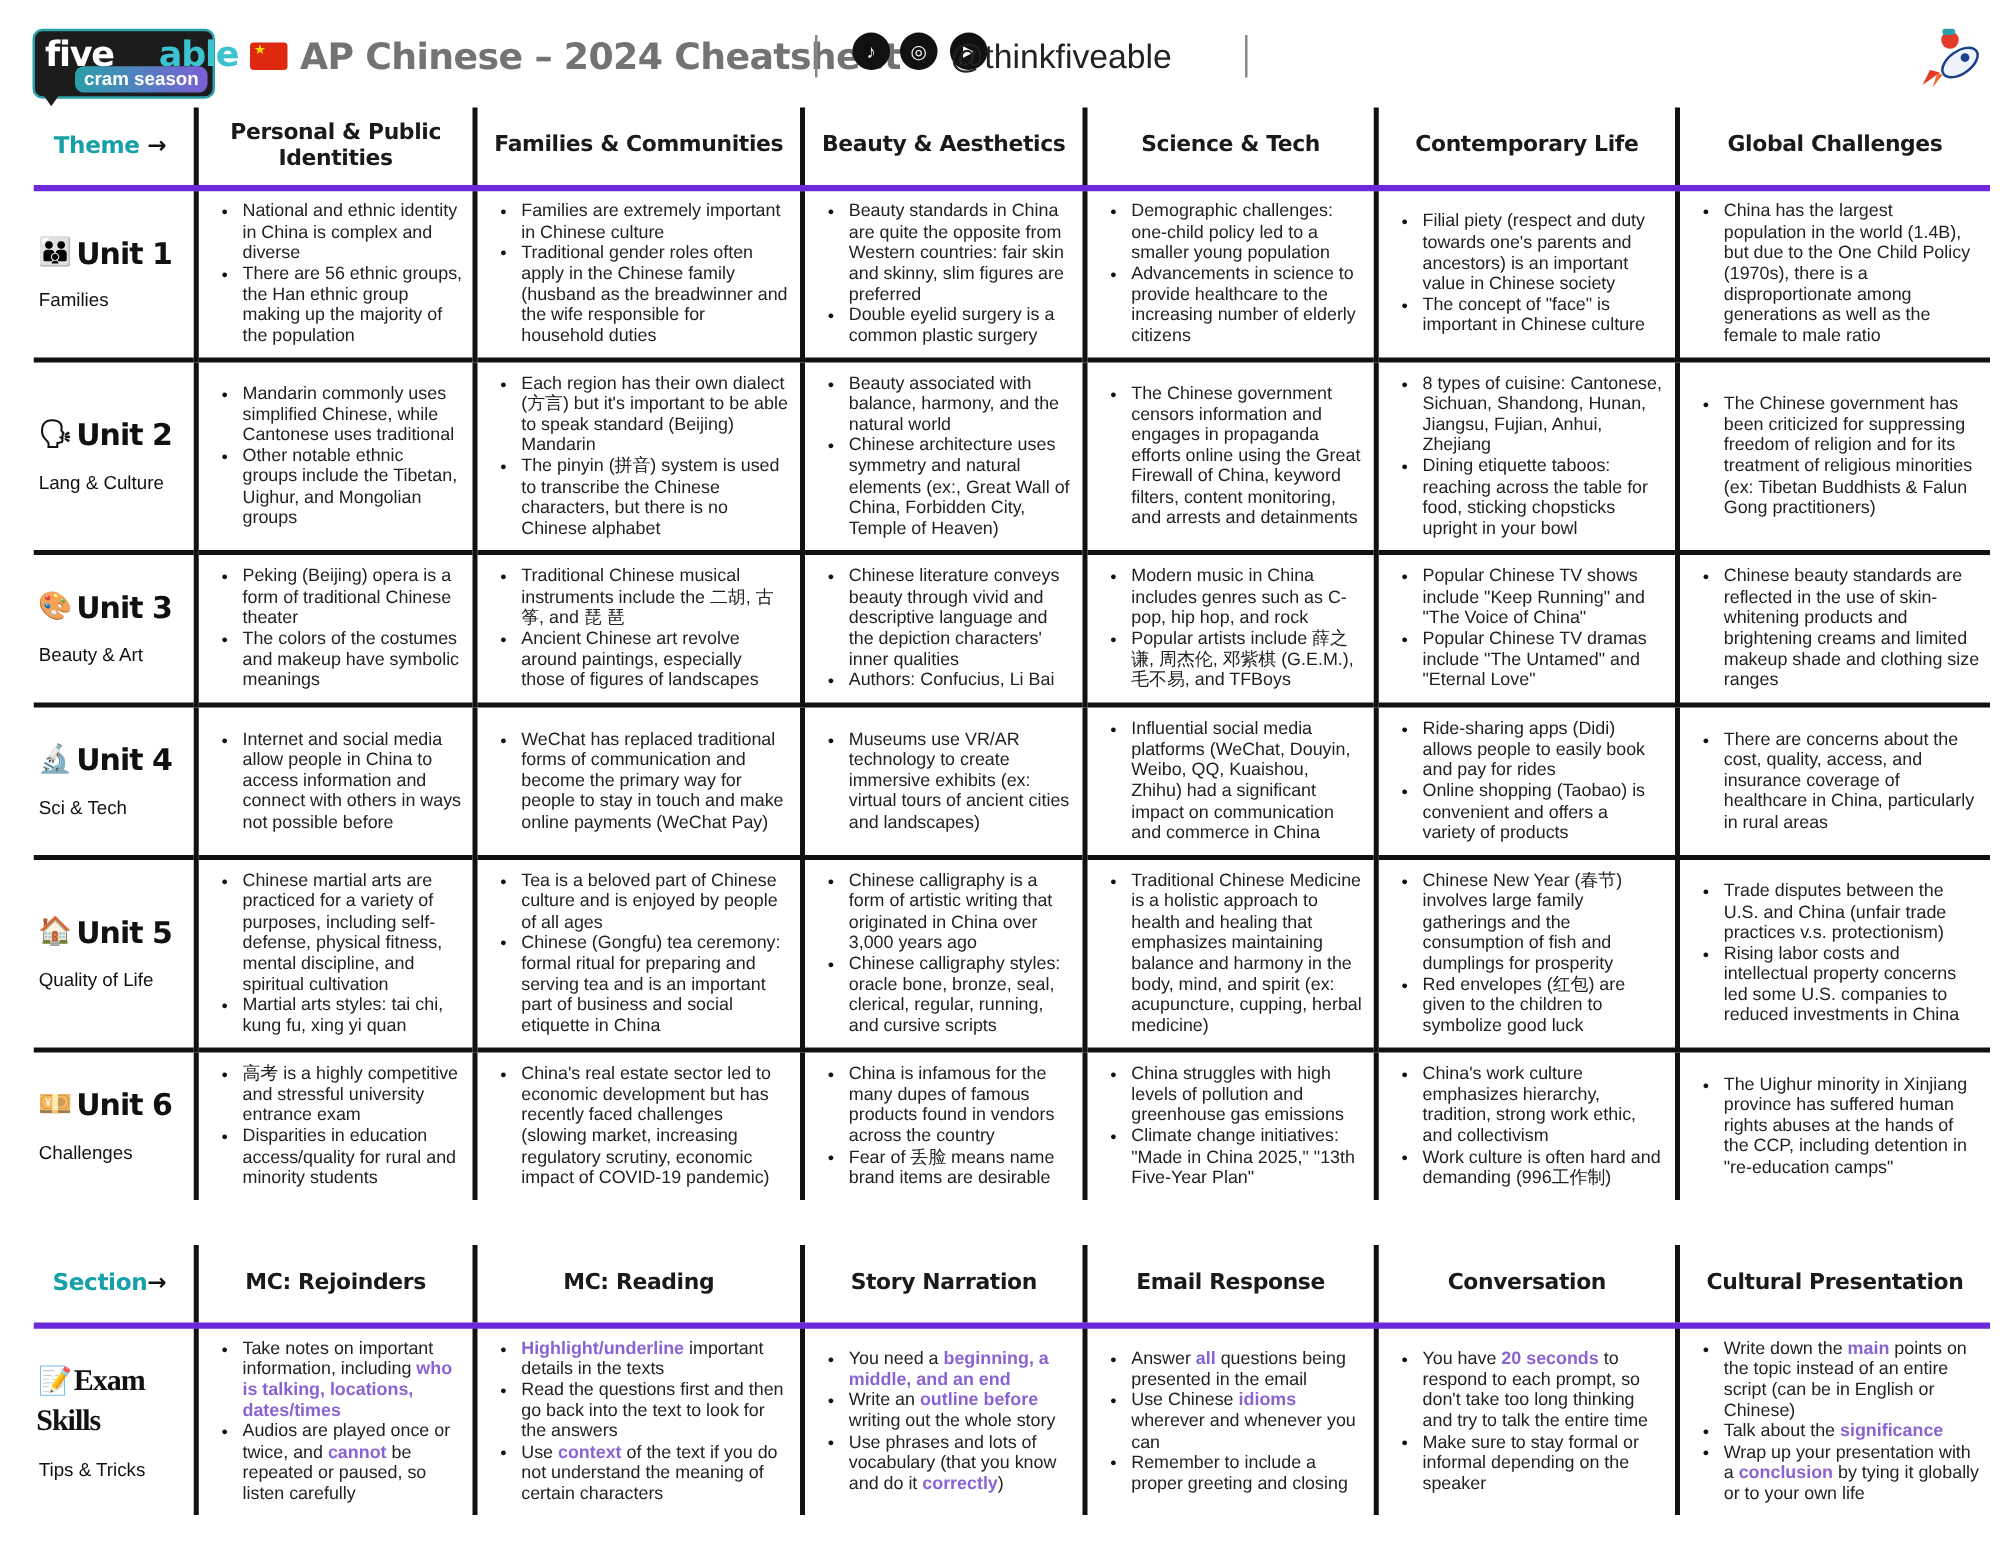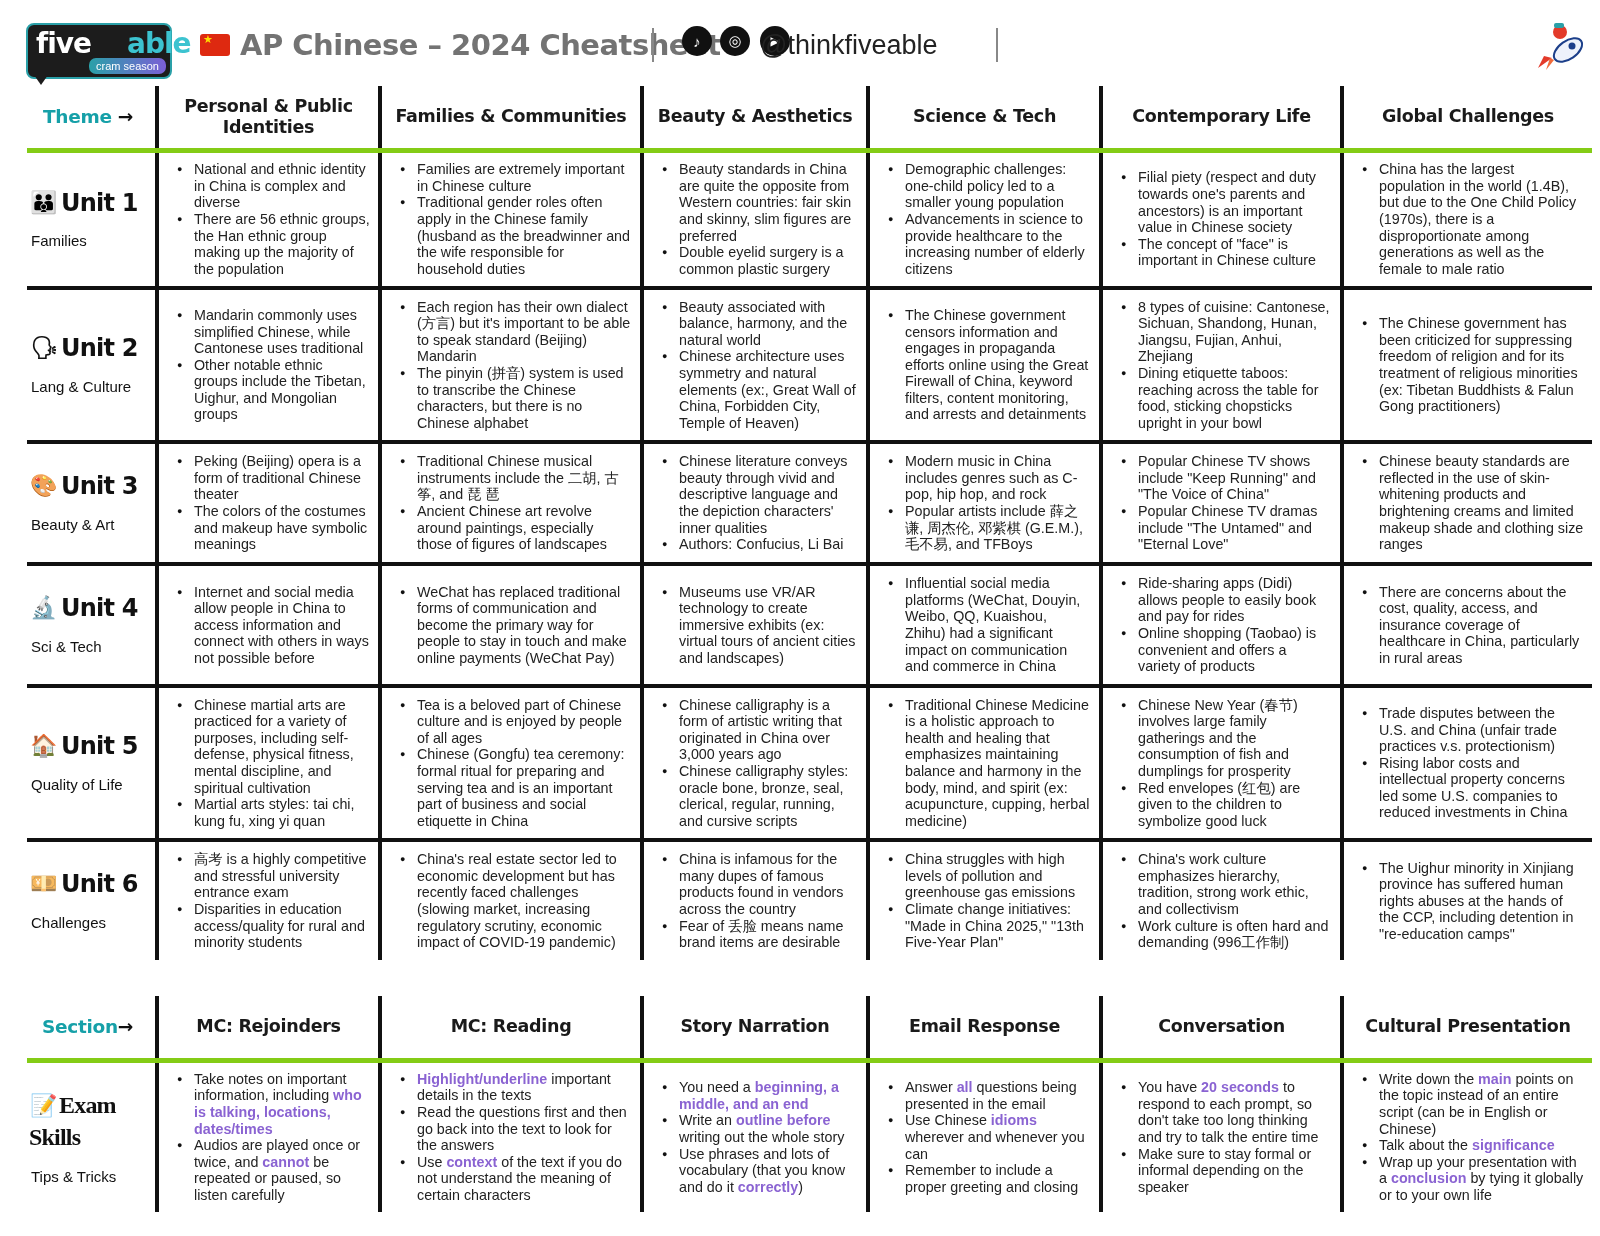--- a/index.html
+++ b/index.html
@@ -4,42 +4,42 @@
 <style>
   * { box-sizing: border-box; margin: 0; padding: 0; }
   html, body { width: 1600px; height: 1236px; background: #ffffff; overflow: hidden; }
   body { font-family: "Liberation Sans", "DejaVu Sans", sans-serif; color: #1a1a1a; position: relative; }
 
   
   .header { position: absolute; left: 0; top: 0; width: 1600px; height: 88px; }
   .logo { position: absolute; left: 26px; top: 23px; width: 146px; height: 56px; background: #1c1c1c; border-radius: 8px; border: 2px solid #2aa0a8; }
   .logo-word { position: absolute; left: 8px; top: 2px; font-family: "DejaVu Sans", sans-serif; font-weight: bold; font-size: 28px; letter-spacing: -1px; color: #fff; }
   .logo-word .able { color: #3cc3d0; margin-left: 36px; }
-  .logo-badge { position: absolute; right: 4px; bottom: 3px; background: linear-gradient(90deg,#2aa0a8,#7b5fd6); color: #fff; font-size: 11px; font-weight: normal; padding: 2px 7px; border-radius: 7px; }
+  .logo-badge { position: absolute; right: 4px; bottom: 3px; background: linear-gradient(90deg,#2aa0a8,#7b5fd6); color: #fff; font-size: 15px; font-weight: bold; padding: 2px 7px; border-radius: 7px; }
   .logo-tail { position: absolute; left: 34px; top: 75px; width: 0; height: 0; border-left: 7px solid transparent; border-right: 7px solid transparent; border-top: 10px solid #1c1c1c; }
   .flag { position: absolute; left: 200px; top: 34px; width: 30px; height: 22px; background: #de2910; border-radius: 3px; }
   .flag::after { content: "★"; position: absolute; left: 3px; top: -1px; font-size: 11px; color: #ffde00; }
   .title { position: absolute; left: 240px; top: 28px; font-family: "DejaVu Sans", sans-serif; font-weight: bold; font-size: 29px; letter-spacing: -0.5px; color: #737373; }
   .vsep { position: absolute; top: 28px; width: 2px; height: 34px; background: #888; }
   .social { position: absolute; top: 26px; width: 30px; height: 30px; border-radius: 50%; background: #111; color: #fff; display: flex; align-items: center; justify-content: center; font-size: 15px; font-weight: bold; }
   .handle { position: absolute; left: 760px; top: 30px; font-size: 27px; color: #222; }
   .study-link { position: absolute; left: 1022px; top: 30px; font-size: 27px; color: #1aa0aa; text-decoration: underline; text-underline-offset: 4px; cursor: pointer; }
   .study-link .arr { text-decoration: none; display: inline-block; margin-right: 6px; }
   .mascot { position: absolute; left: 1530px; top: 20px; width: 60px; height: 50px; }
 
   
   .grid { position: absolute; left: 27px; width: 1565px; border-collapse: collapse; table-layout: fixed; }
   .grid td, .grid th { vertical-align: middle; }
   .col0 { width: 130px; }
   .col1 { width: 223px; } .col2 { width: 262px; } .col3 { width: 226px; } .col4 { width: 233px; } .col5 { width: 241px; } .col6 { width: 250px; }
 
   .hdr-row th { height: 64px; font-family: "DejaVu Sans", sans-serif; font-size: 17.5px; font-weight: bold; text-align: center; line-height: 21px; letter-spacing: -0.3px; border-left: 4px solid #111; padding: 0 8px; }
   .hdr-row th.rowlabel { border-left: none; text-align: right; padding-right: 22px; color: #16a0a8; font-size: 18.5px; }
   .hdr-row th.rowlabel .arrow { color: #111; }
-  .hdr-row { border-bottom: 5px solid #84cc16; }
+  .hdr-row { border-bottom: 5px solid #6d28d9; }
 
   .unit-row { border-bottom: 4px solid #111; }
   .unit-row:last-child { border-bottom: none; }
   .unit-row td { border-left: 4px solid #111; padding: 6px 8px 6px 16px; font-size: 14.3px; line-height: 16.6px; color: #222; }
   .unit-row td.rowlabel { border-left: none; padding: 0 0 0 2px; }
 
   .unit-head { display: flex; align-items: center; gap: 2px; font-family: "DejaVu Sans", sans-serif; font-weight: bold; font-size: 24px; color: #111; letter-spacing: -0.8px; }
   .unit-icon { display: inline-flex; align-items: center; justify-content: center; width: 30px; height: 28px; font-size: 22px; }
   .unit-sub { font-size: 15px; color: #111; margin-top: 16px; padding-left: 2px; }
 

